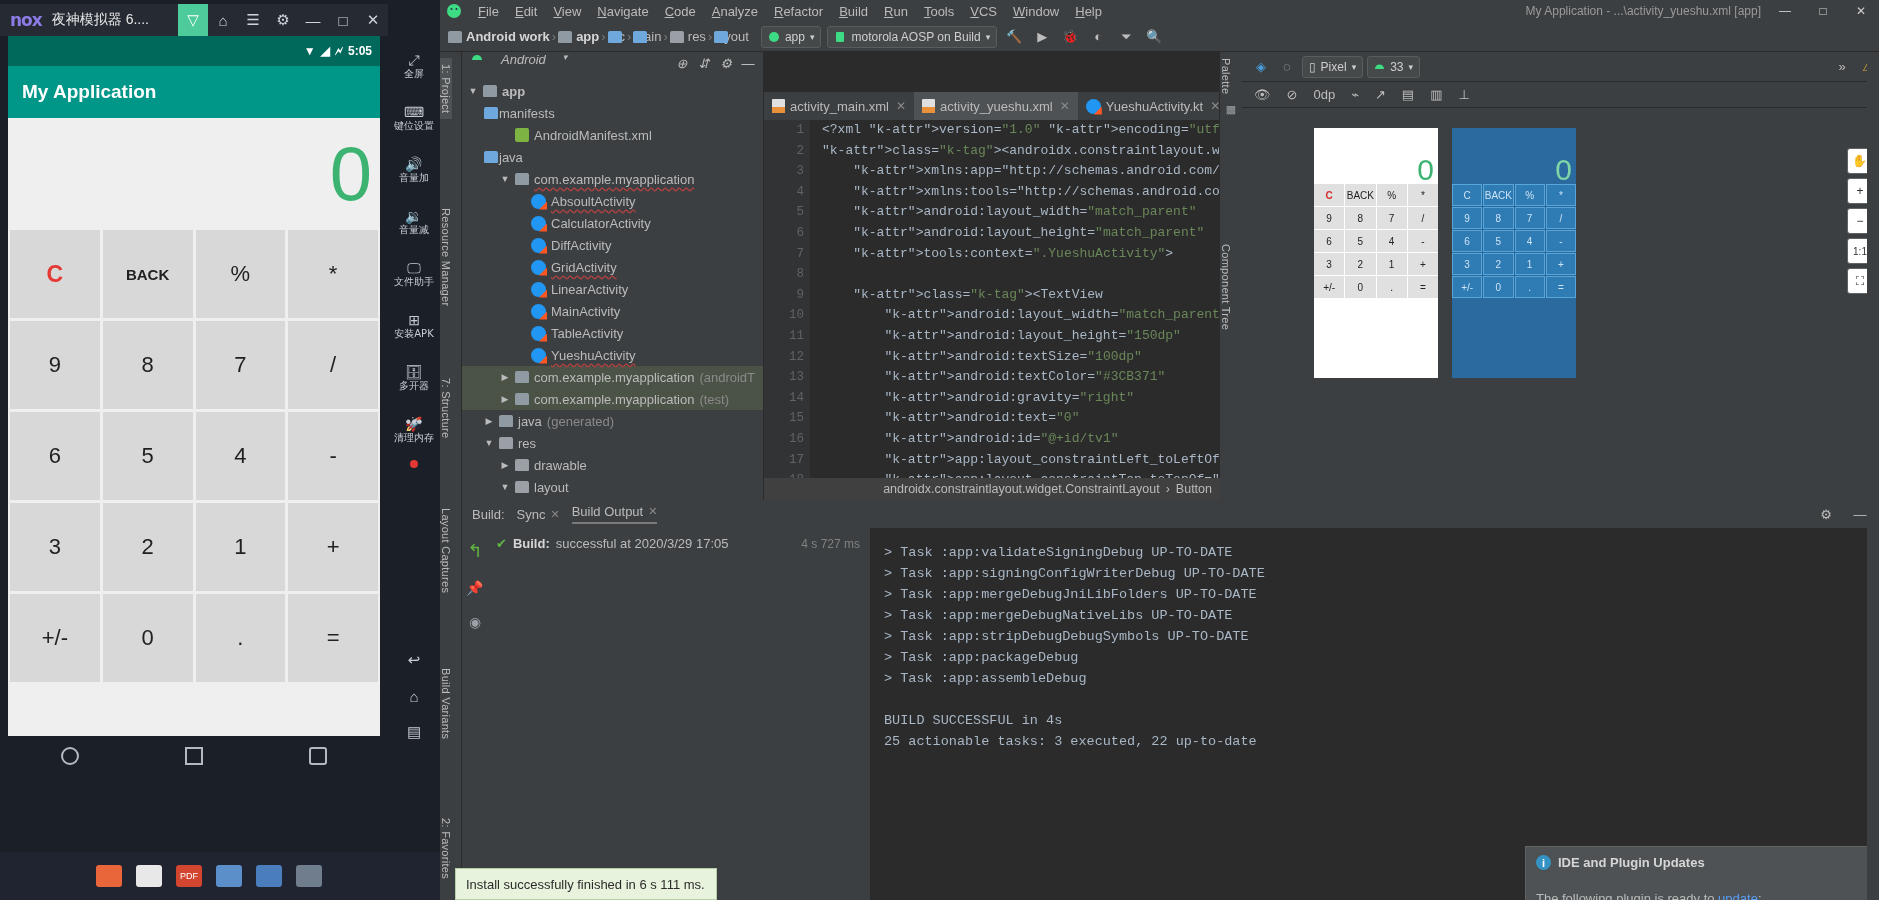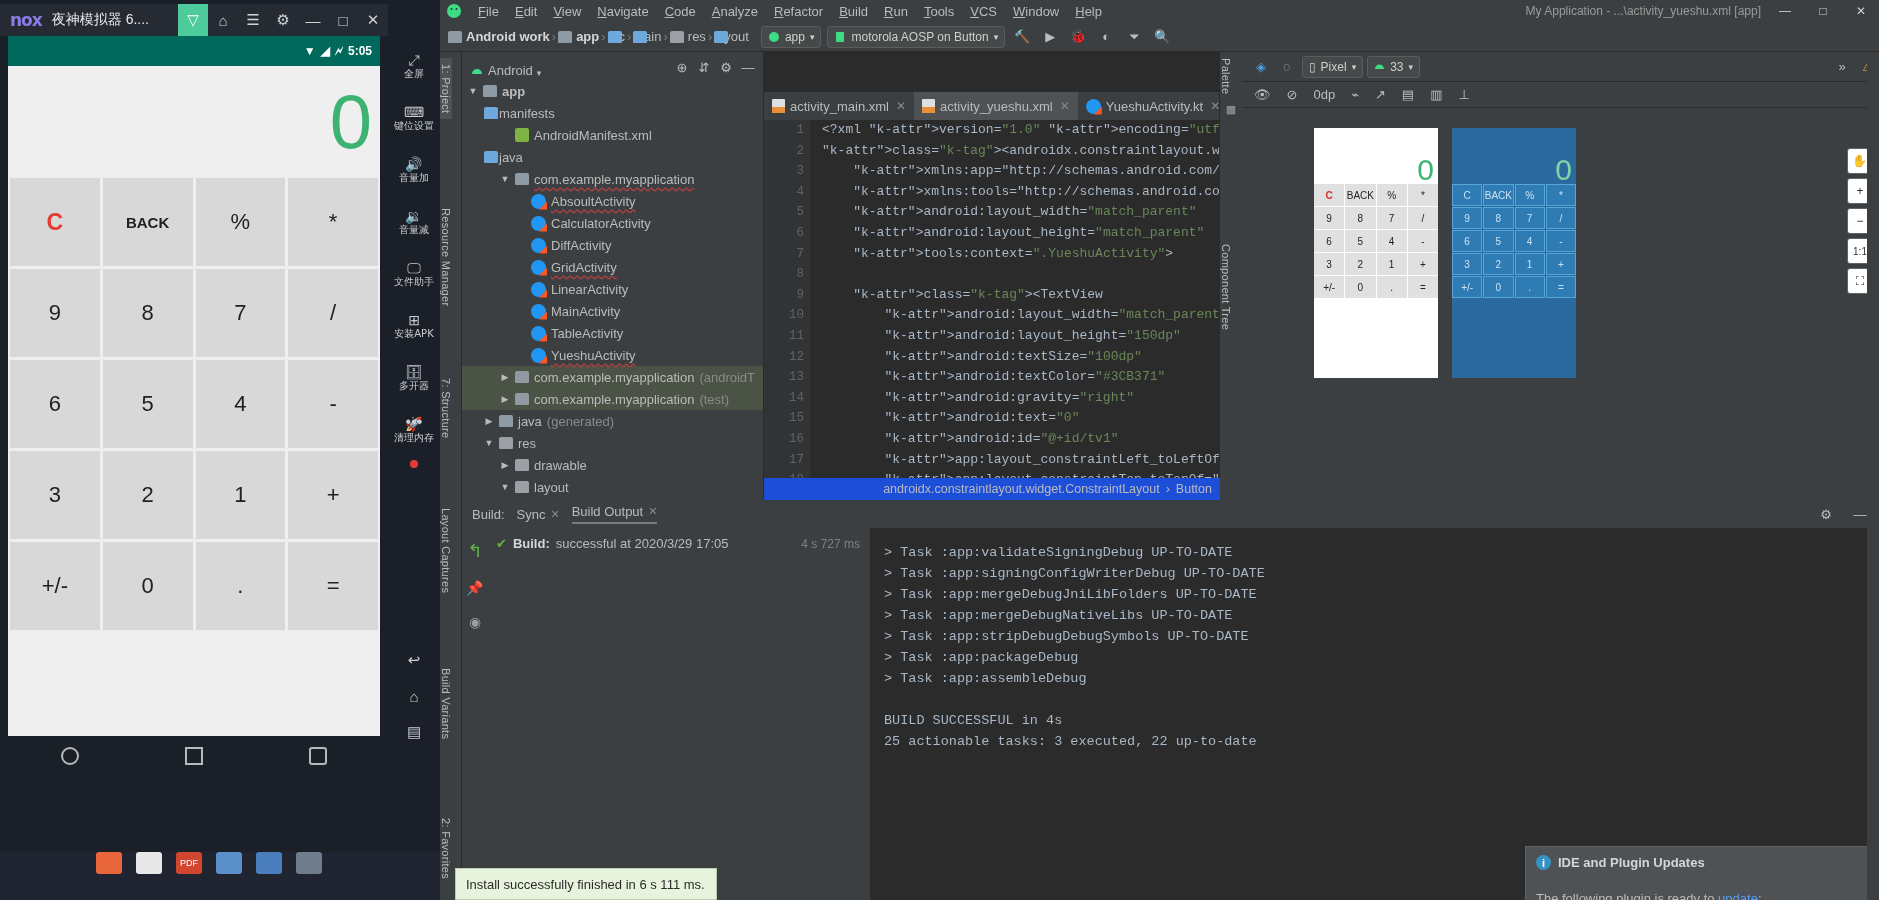--- a/index.html
+++ b/index.html
@@ -46,21 +46,21 @@
   .nox-side-lbl { font-size:10px; line-height:11px; white-space:nowrap;
     font-family:"DejaVu Sans", sans-serif; }
   .nox-dots { height:28px; display:flex; align-items:center; justify-content:center;
     color:#c8ccd4; font-size:16px; }
   .nox-rec { width:8px; height:8px; border-radius:50%; background:#e53935; margin:0 auto; }
   .nox-bottom-ico { height:40px; display:flex; align-items:center; justify-content:center;
     color:#c8ccd4; font-size:15px; }
 
   
   .taskbar { position:absolute; left:0; bottom:0; width:440px; height:48px; background:#1f2430;
-    display:flex; align-items:flex-start; gap:14px; padding-left:96px; }
+    display:flex; align-items:center; gap:14px; padding-left:96px; }
   .tb-ico { width:26px; height:22px; border-radius:3px; }
 
   
   .as { position:absolute; left:440px; top:0; width:1439px; height:900px; background:#3c3f41; }
   .as-menubar { height:22px; background:#3c3f41; display:flex; align-items:center;
     padding-left:6px; gap:0px; }
   .as-logo { width:16px; height:16px; margin-right:8px; }
   .as-menu { color:#bbbbbb; font-size:13px; padding:2px 8px; }
   .as-menu u { text-decoration:underline; }
   .as-wintitle { margin-left:auto; color:#9a9a9a; font-size:12px; padding-right:6px;
@@ -90,21 +90,21 @@
   .as-leftrail { position:absolute; left:0; top:0; width:22px; height:848px; background:#3c3f41;
     border-right:1px solid #2b2b2b; }
   .rail-lbl { writing-mode:vertical-rl; color:#bbbbbb; font-size:11px; padding:6px 0;
     white-space:nowrap; letter-spacing:.3px; }
   .rail-lbl.on { background:#4e5254; }
   .rail-ico { width:22px; height:18px; display:flex; align-items:center; justify-content:center;
     color:#9aa0a6; font-size:11px; }
 
   .proj { position:absolute; left:22px; top:0; width:302px; height:448px; background:#3c3f41;
     border-right:1px solid #2b2b2b; }
-  .proj-head { height:26px; display:flex; align-items:flex-end; gap:4px; padding-left:8px; }
+  .proj-head { height:26px; display:flex; align-items:flex-start; gap:17px; padding-left:8px;font-style:italic; }
   .proj-head .t { color:#bbbbbb; font-size:13px; }
   .proj-tools { margin-left:auto; display:flex; align-items:center; padding-right:4px; }
   .tree { padding-top:2px; font-size:13px; color:#bbbbbb; }
   .row { height:22px; display:flex; align-items:center; gap:5px; white-space:nowrap; }
   .row.sel { background:#4b5246; }
   .tw { width:10px; color:#bbbbbb; font-size:9px; text-align:center; }
   .ki { width:15px; height:15px; border-radius:50%; background:#2196f3; position:relative;
     flex:none; }
   .ki:after { content:""; position:absolute; right:-1px; bottom:-1px; width:8px; height:8px;
     background:#ff5722; clip-path:polygon(0 100%,100% 0,100% 100%); }
@@ -124,21 +124,21 @@
     background:#e8913a; border-radius:0 0 1px 1px; }
   .code { position:relative; height:420px; overflow:hidden; }
   .gutter { position:absolute; left:0; top:0; width:46px; height:420px; background:#313335; }
   .gl { height:20.6px; color:#606366; font-size:12.5px; text-align:right; padding-right:6px;
     font-family:"Liberation Mono", monospace; line-height:20.6px; }
   .codelines { position:absolute; left:58px; top:0; font-family:"Liberation Mono", monospace;
     font-size:13px; line-height:20.6px; white-space:pre; }
   .cl { height:20.6px; } .k-str { color:#6a8759; }
   .k-plain { color:#a9b7c6; }
   .statusline { position:absolute; left:0; bottom:0; width:456px; height:22px;
-    background:#1d4ed8; display:flex; align-items:center; justify-content:flex-end;
+    background:#404040; display:flex; align-items:center; justify-content:flex-end;
     gap:6px; padding-right:8px; color:#bbbbbb; font-size:12.5px; }
 
   .previewrail { position:absolute; left:780px; top:0; width:22px; height:448px; background:#3c3f41; }
   .preview { position:absolute; left:802px; top:0; width:637px; height:448px; background:#3c3f41; }
   .pv-toolbar { height:30px; display:flex; align-items:center; gap:4px; padding-left:8px;
     border-bottom:1px solid #2b2b2b; }
   .pv-toolbar2 { height:26px; display:flex; align-items:center; gap:8px; padding-left:8px;
     border-bottom:1px solid #2b2b2b; }
   .pv-canvas { position:relative; height:392px; background:#3c3f41; }
   .dev { position:absolute; background:#fff; }
@@ -208,20 +208,23 @@
         <div class="nox-tb">✕</div>
       </div>
     </div>
 
     <div class="nox-screen">
       <div class="nox-status">
         <span>▼</span>
         <span>◢</span>
         <span>🗲</span>
         <span>5:05</span>
+      </div>
+      <div class="nox-appbar">
+        <span>My Application</span>
       </div>
       <div class="calc-display">
         <span>0</span>
       </div>
       <div class="calc-grid" id="nox-keys">
           <div class="calc-btn red">C</div>
           <div class="calc-btn small">BACK</div>
           <div class="calc-btn ">%</div>
           <div class="calc-btn ">*</div>
           <div class="calc-btn ">9</div>
@@ -367,21 +370,21 @@
           <svg width="12" height="12" viewBox="0 0 12 12">
               <circle cx="6" cy="6" r="5" fill="#3ddc84"></circle>
             </svg>
           <span class="cv">app</span>
           <span style="font-size:9px">▾</span>
         </div>
         <div class="combo">
           <svg width="12" height="12" viewBox="0 0 12 12">
               <rect x="2" y="1" width="8" height="10" rx="1" fill="#3ddc84"></rect>
             </svg>
-          <span class="cv">motorola AOSP on Button</span>
+          <span class="cv">motorola AOSP on Build</span>
           <span style="font-size:9px">▾</span>
         </div>
         <div class="ico-btn">🔨</div>
         <div class="ico-btn">▶</div>
         <div class="ico-btn">🐞</div>
         <div class="ico-btn">◐</div>
         <div class="ico-btn">⏷</div>
         <div class="ico-btn">🔍</div>
       </div>
     </div>

